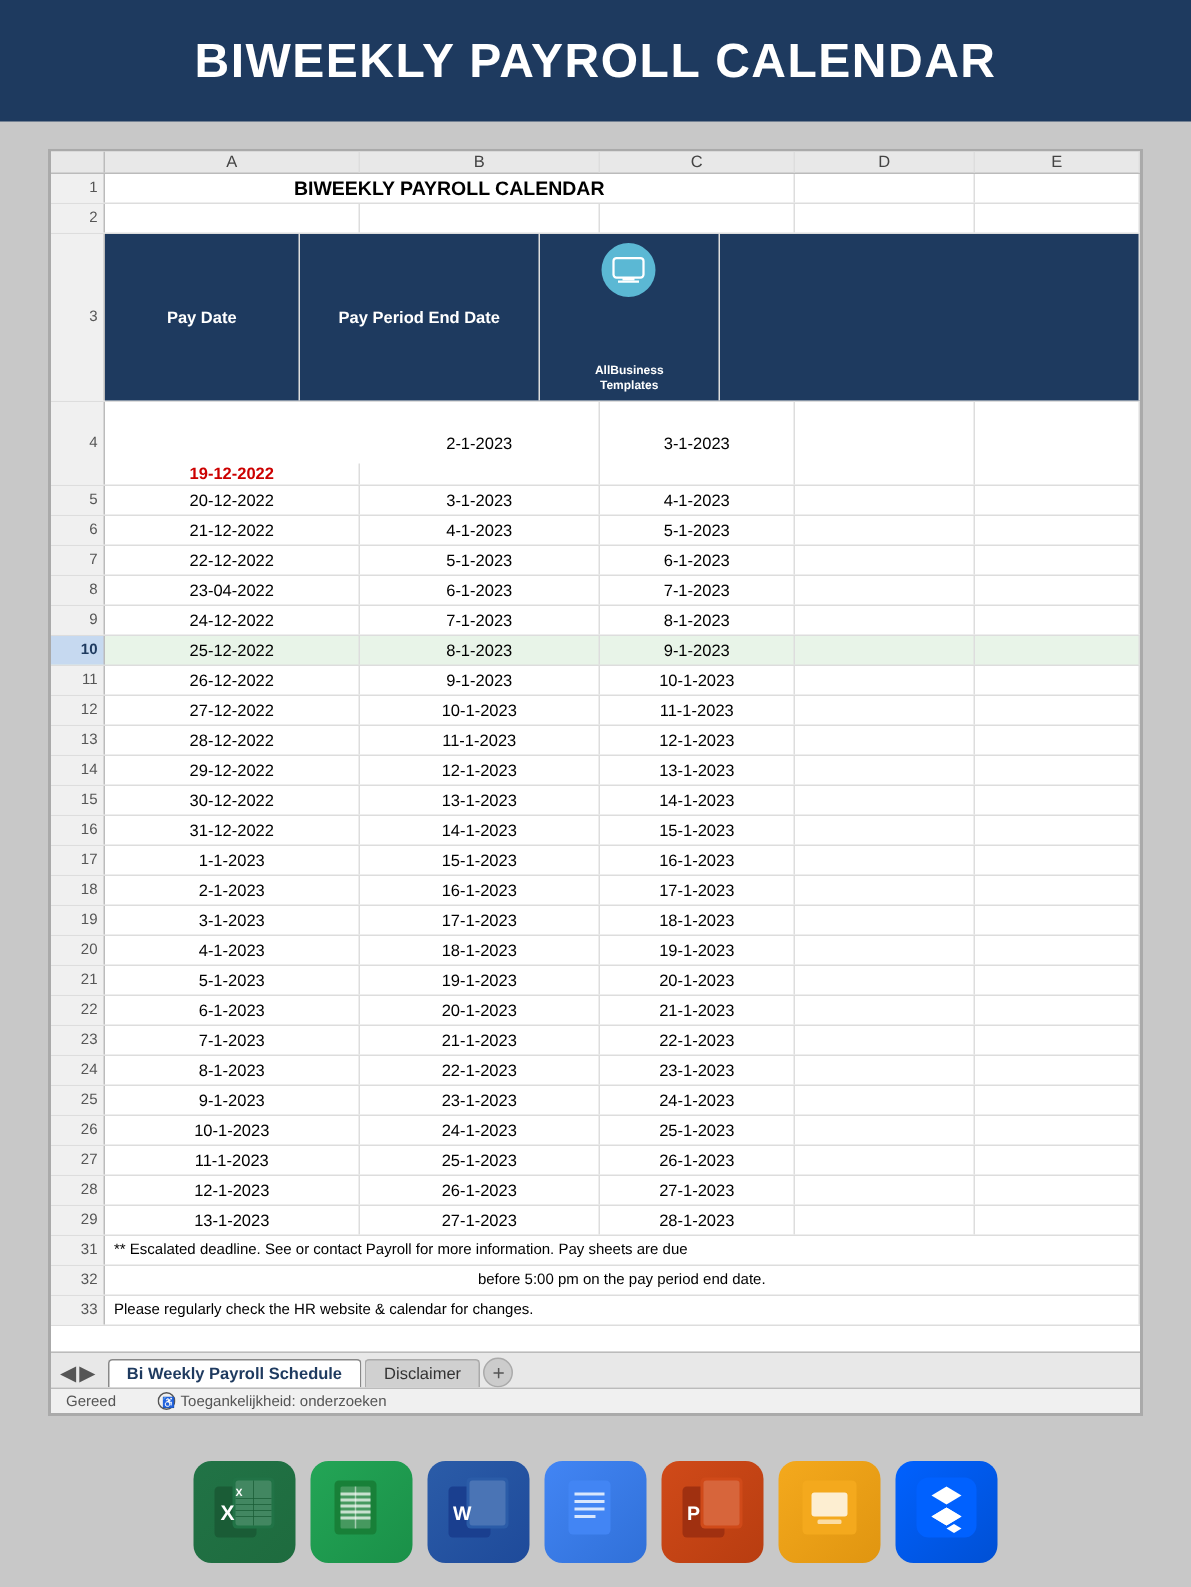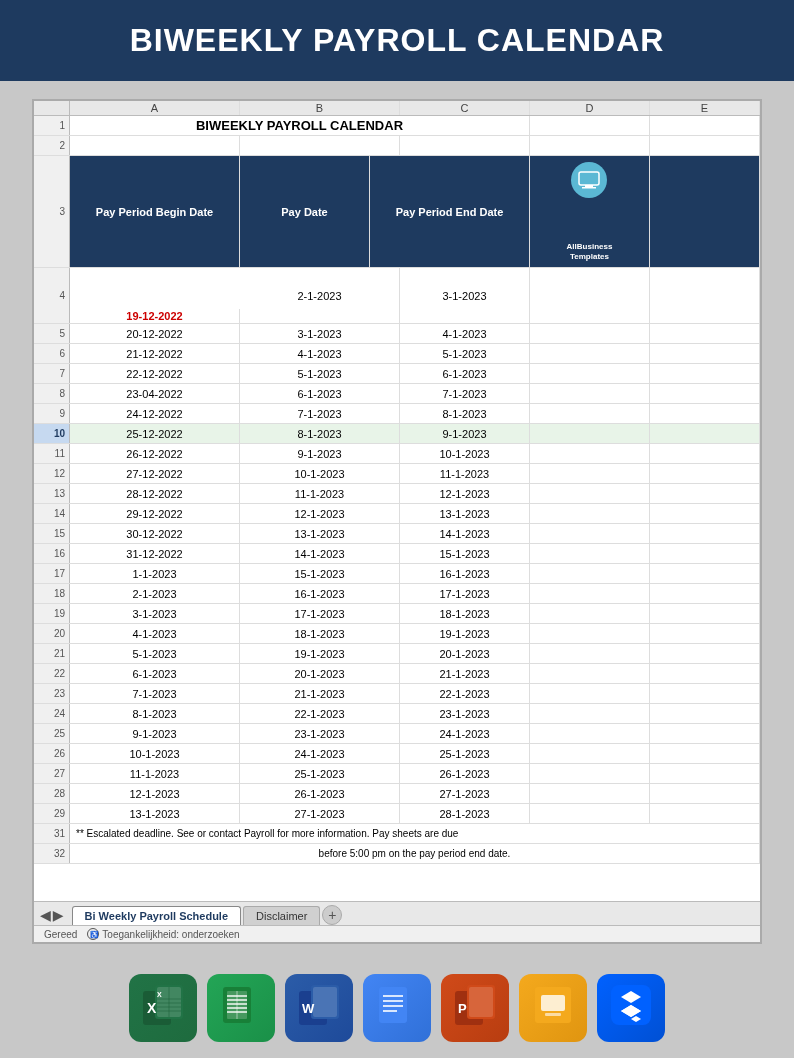--- a/index.html
+++ b/index.html
@@ -204,21 +204,21 @@
 
     
     .status-bar {
       background: #f0f0f0;
       border-top: 1px solid #bbb;
       font-size: 10px;
       color: #555;
       padding: 2px 10px;
       display: flex;
       align-items: center;
-      gap: 10px;
+      gap: 28px;
     }
     .status-bar .accessibility-icon {
       display: flex;
       align-items: center;
       gap: 3px;
     }
 
     
     .app-icons-bar {
       background: #c8c8c8;
@@ -285,21 +285,20 @@
       <div class="row-num">2</div>
       <div class="ss-cell col-a"></div>
       <div class="ss-cell col-b"></div>
       <div class="ss-cell col-c"></div>
       <div class="ss-cell col-d"></div>
       <div class="ss-cell col-e"></div>
     </div>
 
     <div class="ss-row header-row">
       <div class="row-num">3</div>
-      <div class="ss-cell col-a">Pay Period Begin Date</div>
       <div class="ss-cell col-c">Pay Date</div>
       <div class="ss-cell col-b">Pay Period End Date</div>
       <div class="ss-cell col-d" style="background:#1e3a5f;padding:2px;">
         <div class="logo-cell">
           <div class="logo-icon">
             <svg width="22" height="18" viewBox="0 0 22 18" fill="none" xmlns="http://www.w3.org/2000/svg">
               <rect x="1" y="1" width="20" height="13" rx="2" stroke="white" stroke-width="1.5" fill="none"></rect>
               <rect x="7" y="14" width="8" height="2" fill="white"></rect>
               <rect x="4" y="16" width="14" height="1.5" fill="white"></rect>
             </svg>
@@ -552,20 +551,26 @@
       </div>
     </div>
 
     <div class="ss-row note-row">
       <div class="row-num">32</div>
       <div class="ss-cell" style="flex:1;justify-content:center;font-size:10px;padding:1px 6px;">
         <span>before 5:00 pm on the pay period end date.</span>
       </div>
     </div>
 
+    <div class="ss-row note-row">
+      <div class="row-num">33</div>
+      <div class="ss-cell" style="flex:1;justify-content:flex-start;font-size:10px;padding:1px 6px;">
+        <span>Please regularly check the HR website &amp; calendar for changes.</span>
+      </div>
+    </div>
 
   </div>
 
   <div class="tab-bar">
     <div class="tab-nav">
       <span style="cursor:pointer;">◀</span>
       <span style="cursor:pointer;">▶</span>
     </div>
     <div class="tab-item active">Bi Weekly Payroll Schedule</div>
     <div class="tab-item">Disclaimer</div>

